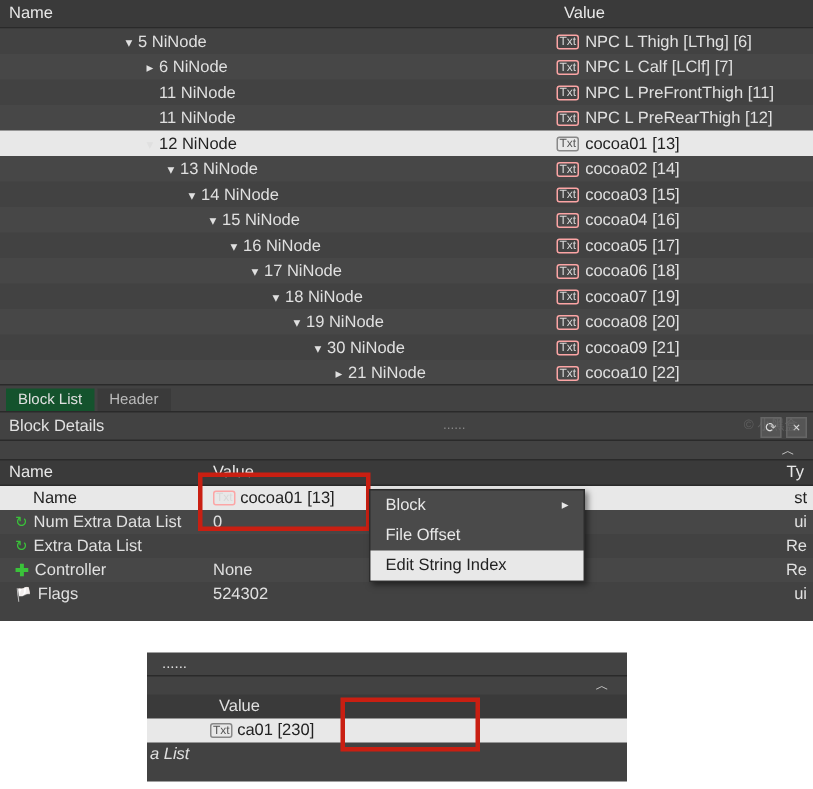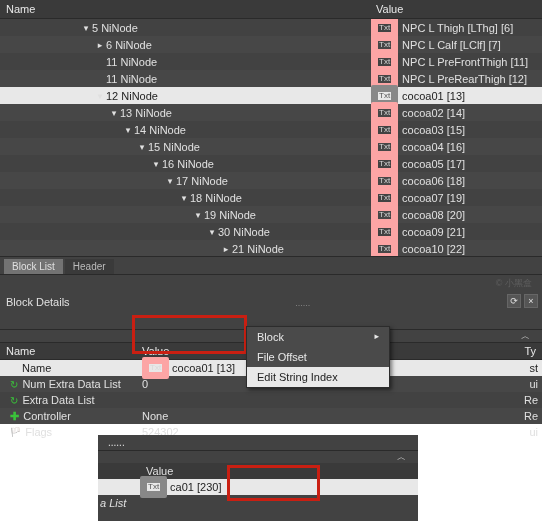--- a/index.html
+++ b/index.html
@@ -11,26 +11,26 @@
 .header-cell.name { width: 370px; }
 .header-cell.value { flex: 1; }
 .tree-area { height: 237px; background: #424242; overflow: hidden; }
 .tree-row { display: flex; align-items: center; height: 17px; }
 .tree-row.alt { background: #474747; }
 .tree-row.sel { background: #e8e8e8; color: #222; }
 .tree-left { width: 370px; display: flex; align-items: center; }
 .tree-right { flex: 1; display: flex; align-items: center; gap: 4px; padding-left: 1px; }
 .indent { display: inline-block; }
 .arrow { width: 12px; display: inline-flex; justify-content: center; font-size: 9px; color: #e0e0e0; }
-.txt-badge { font-size: 8px; color: #d8d8d8; border: 7px solid #fca5a5; border-radius: 2px; padding: 0 1px; line-height: 8px; }
+.txt-badge { font-size: 8px; color: #d8d8d8; border: 1px solid #fca5a5; border-radius: 2px; padding: 0 1px; line-height: 8px; }
 .tree-row.sel .txt-badge { color: #555; border-color: #888; }
 .tabs { display: flex; gap: 2px; height: 18px; padding-left: 4px; align-items: flex-end; border-top: 1px solid #2a2a2a; }
-.tab { padding: 2px 8px; background: #737373; font-size: 10px; cursor: pointer; }
+.tab { padding: 2px 8px; background: #14532d; font-size: 10px; cursor: pointer; }
 .tab.inactive { background: #3a3a3a; color: #bbb; }
-.details-title { padding: 21px 6px; font-size: 11px; border-top: 1px solid #2a2a2a; border-bottom: 1px solid #2a2a2a; display: flex; align-items: flex-end; position: relative; }
+.details-title { padding: 3px 6px; font-size: 11px; border-top: 1px solid #2a2a2a; border-bottom: 1px solid #2a2a2a; display: flex; align-items: flex-start; position: relative; }
 .details-icons { position: absolute; right: 4px; display: flex; gap: 3px; }
 .ico-btn { width: 14px; height: 14px; background: #555; border: 1px solid #666; display: flex; align-items: center; justify-content: center; font-size: 9px; }
 .caret-row { height: 12px; display: flex; justify-content: flex-end; padding-right: 12px; align-items: center; }
 .caret-up { font-size: 9px; color: #ccc; }
 .details-header { display: flex; background: #3a3a3a; border-bottom: 1px solid #2a2a2a; border-top: 1px solid #2a2a2a; }
 .details-header .hcell { padding: 2px 6px; color: #e8e8e8; }
 .hcell.dname { width: 136px; }
 .hcell.dvalue { width: 110px; }
 .hcell.dtype { flex: 1; text-align: right; padding-right: 6px; }
 .detail-row { display: flex; height: 16px; align-items: center; }

